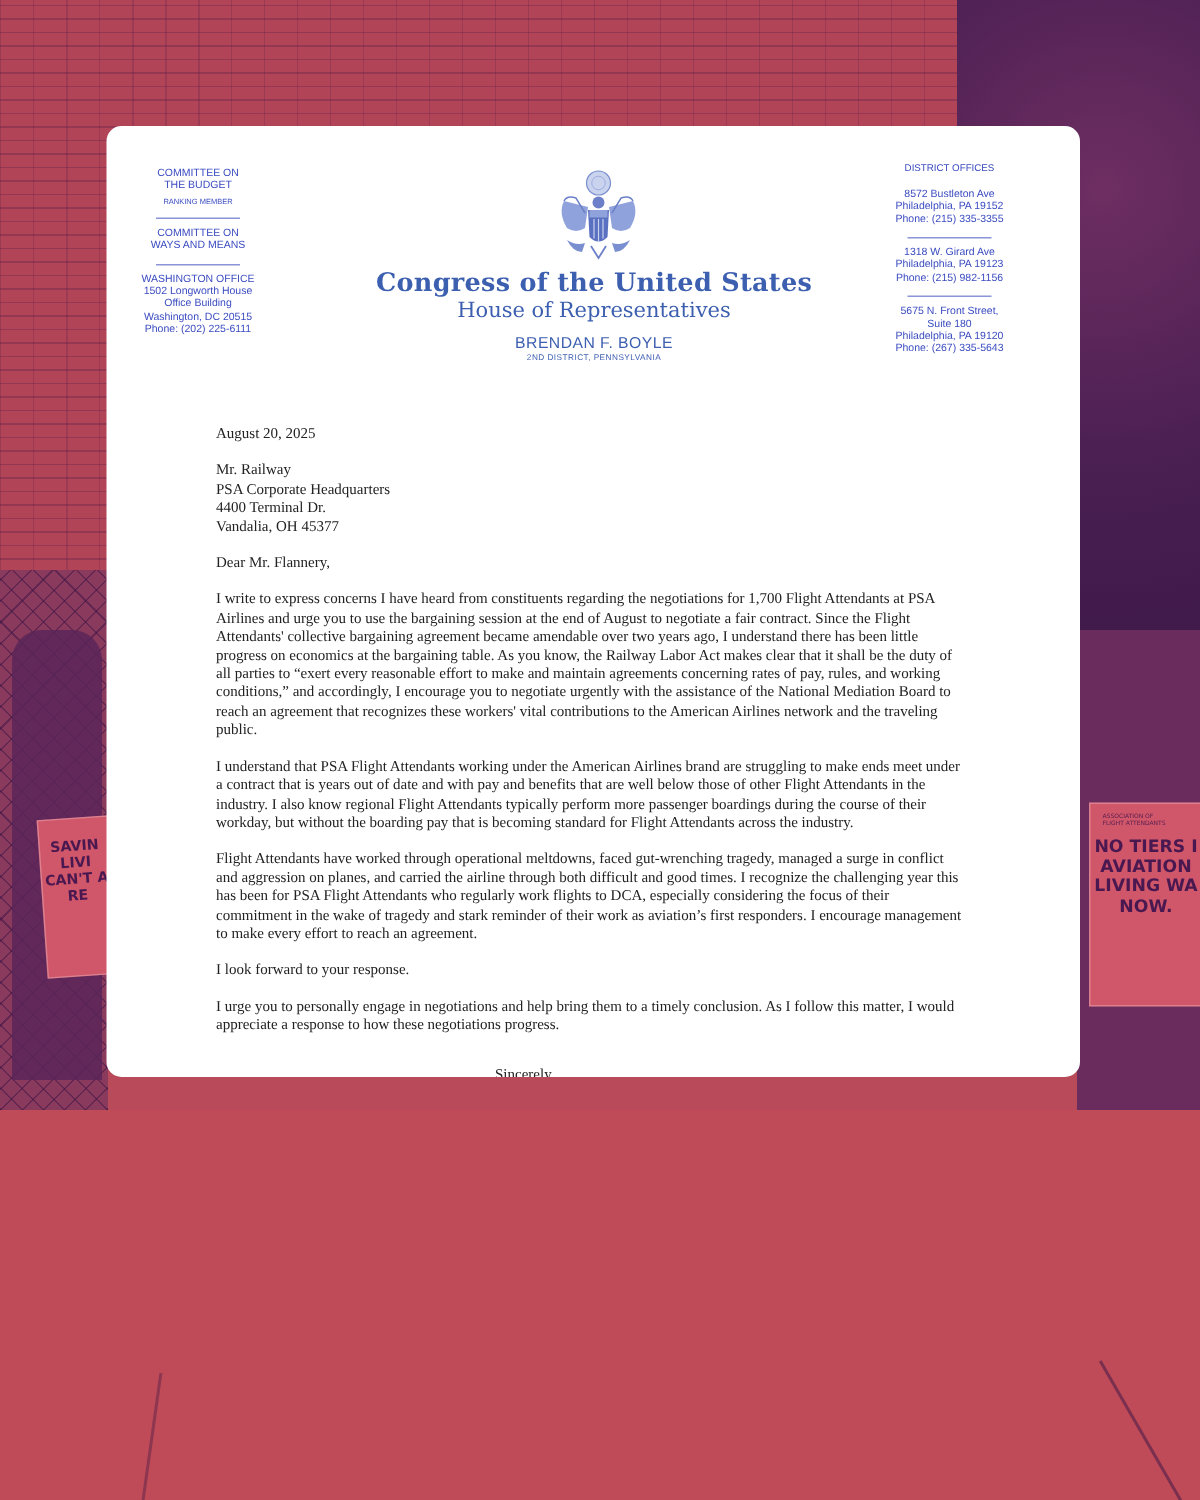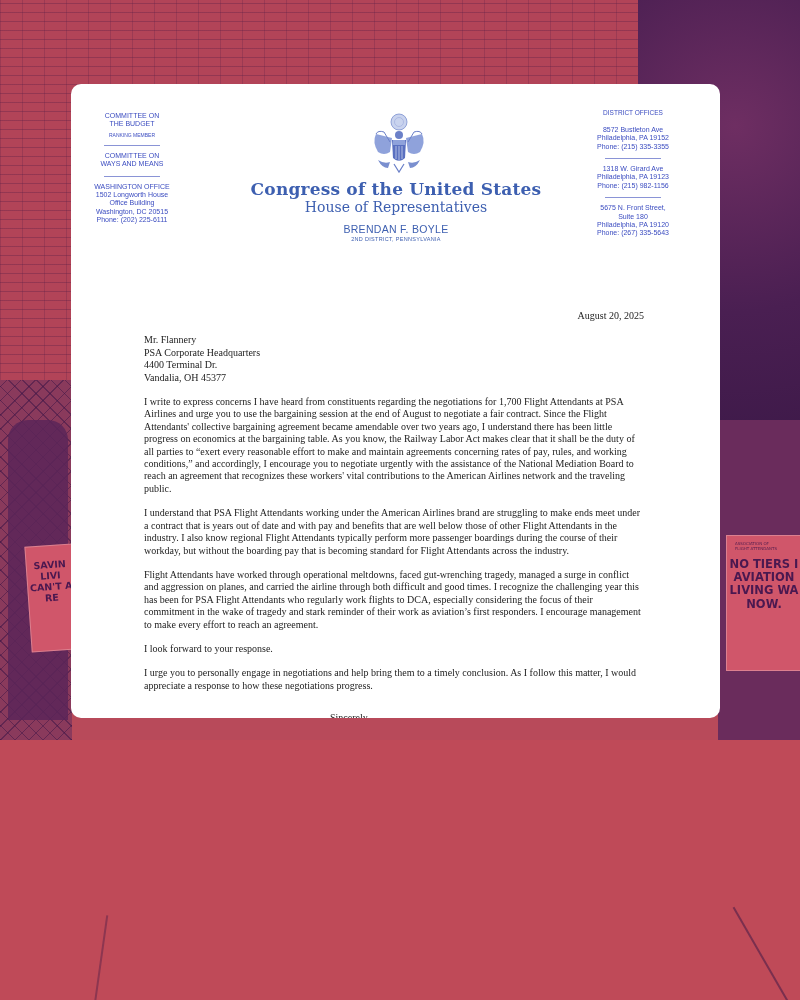--- a/index.html
+++ b/index.html
@@ -88,21 +88,21 @@
   .rep-name {
     font-family: "Liberation Sans", sans-serif; color: #3d5fb0; font-size: 10.5px;
     margin-top: 7px; letter-spacing: 0.3px;
   }
   .rep-district {
     font-family: "Liberation Sans", sans-serif; color: #3d5fb0; font-size: 5.5px;
     letter-spacing: 0.3px; margin-top: 1px;
   }
 
   .body-text { position: absolute; left: 73px; top: 200px; width: 500px; font-size: 10px; color: #222; line-height: 12.4px; }
-  .date { text-align: right; margin-left: 0; width: 500px; margin-top: 26px; }
+  .date { text-align: left; margin-left: 0; width: 500px; }
   .addr { margin-top: 12px; }
   .salutation { margin-top: 12px; }
   .para { margin-top: 12px; text-align: left; }
   .closing-block { margin-left: 186px; margin-top: 20px; }
   .signature {
     width: 210px; height: 50px; margin-left: -45px; margin-top: 2px;
   }
   .sig-line { width: 130px; height: 1px; background: #555; margin-top: -4px; }
   .signer { margin-top: 3px; }
 </style>
@@ -203,25 +203,26 @@
       <div>5675 N. Front Street,</div>
       <div>Suite 180</div>
       <div>Philadelphia, PA 19120</div>
       <div>Phone: (267) 335-5643</div>
     </div>
   </div>
 
   <div class="body-text">
     <div class="date">August 20, 2025</div>
     <div class="addr">
-      <div>Mr. Flannery</div>
+      <div>Mr. Railway</div>
       <div>PSA Corporate Headquarters</div>
       <div>4400 Terminal Dr.</div>
       <div>Vandalia, OH 45377</div>
     </div>
+    <div class="salutation">Dear Mr. Flannery,</div>
     <div class="para">I write to express concerns I have heard from constituents regarding the negotiations for 1,700 Flight Attendants at PSA Airlines and urge you to use the bargaining session at the end of August to negotiate a fair contract. Since the Flight Attendants' collective bargaining agreement became amendable over two years ago, I understand there has been little progress on economics at the bargaining table. As you know, the Railway Labor Act makes clear that it shall be the duty of all parties to “exert every reasonable effort to make and maintain agreements concerning rates of pay, rules, and working conditions,” and accordingly, I encourage you to negotiate urgently with the assistance of the National Mediation Board to reach an agreement that recognizes these workers' vital contributions to the American Airlines network and the traveling public.</div>
     <div class="para">I understand that PSA Flight Attendants working under the American Airlines brand are struggling to make ends meet under a contract that is years out of date and with pay and benefits that are well below those of other Flight Attendants in the industry. I also know regional Flight Attendants typically perform more passenger boardings during the course of their workday, but without the boarding pay that is becoming standard for Flight Attendants across the industry.</div>
     <div class="para">Flight Attendants have worked through operational meltdowns, faced gut-wrenching tragedy, managed a surge in conflict and aggression on planes, and carried the airline through both difficult and good times. I recognize the challenging year this has been for PSA Flight Attendants who regularly work flights to DCA, especially considering the focus of their commitment in the wake of tragedy and stark reminder of their work as aviation’s first responders. I encourage management to make every effort to reach an agreement.</div>
     <div class="para">I look forward to your response.</div>
     <div class="para">I urge you to personally engage in negotiations and help bring them to a timely conclusion.  As I follow this matter, I would appreciate a response to how these negotiations progress.</div>
 
     <div class="closing-block">
       <div>Sincerely,</div>
       <svg class="signature" viewBox="0 0 210 50">
         <g fill="none" stroke="#2b3ea0" stroke-width="1.4" stroke-linecap="round">

